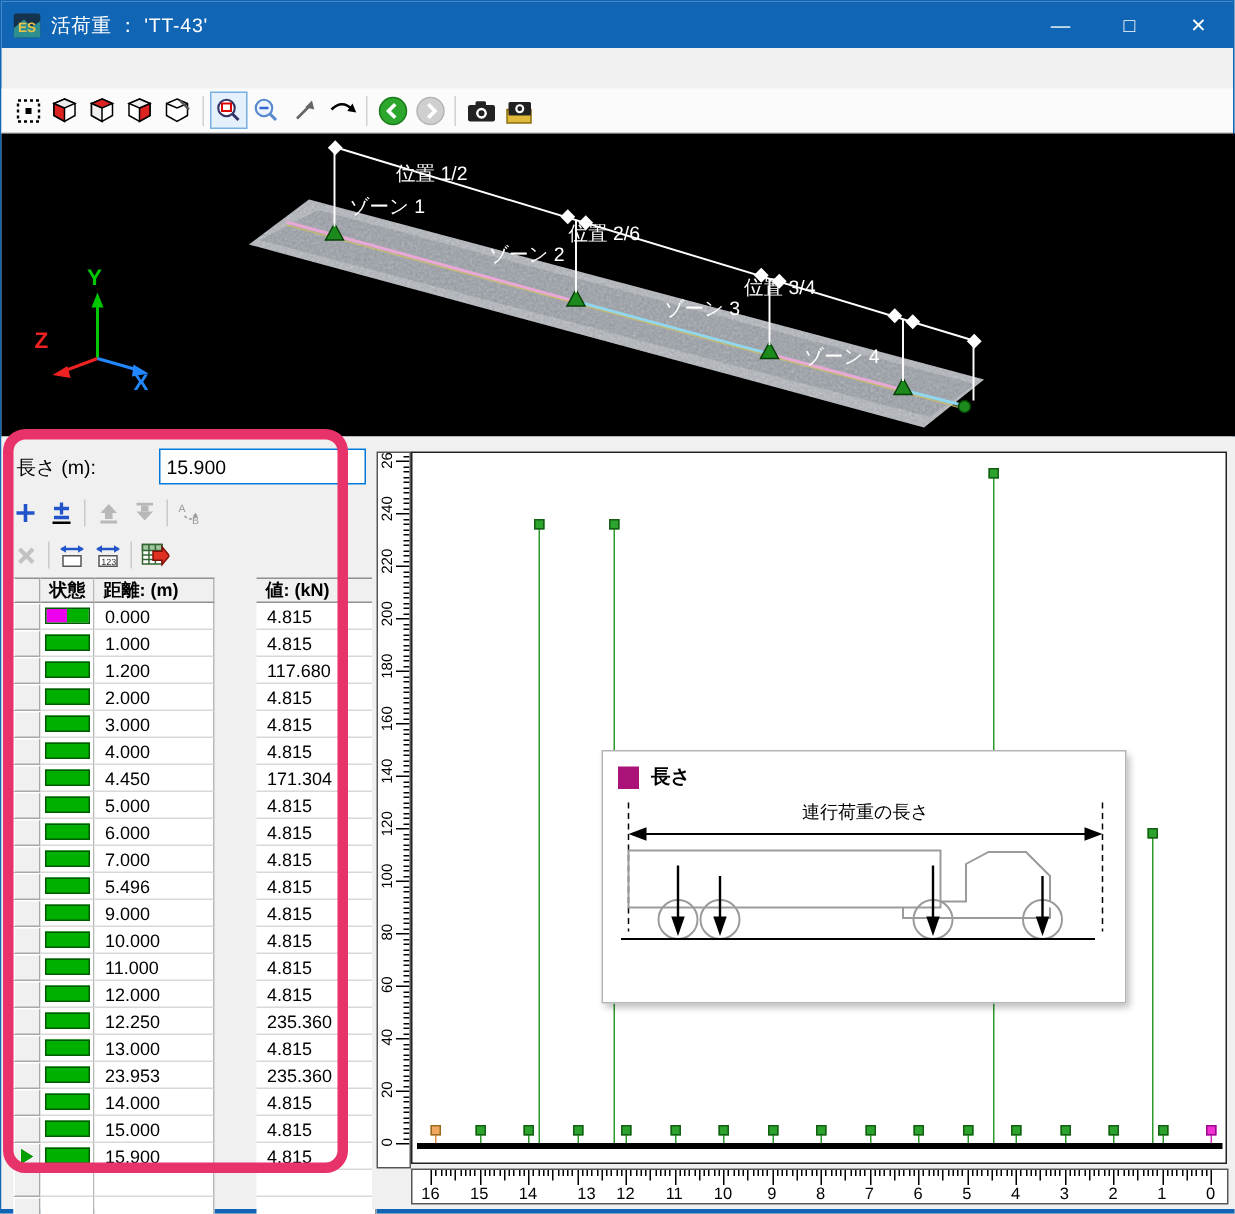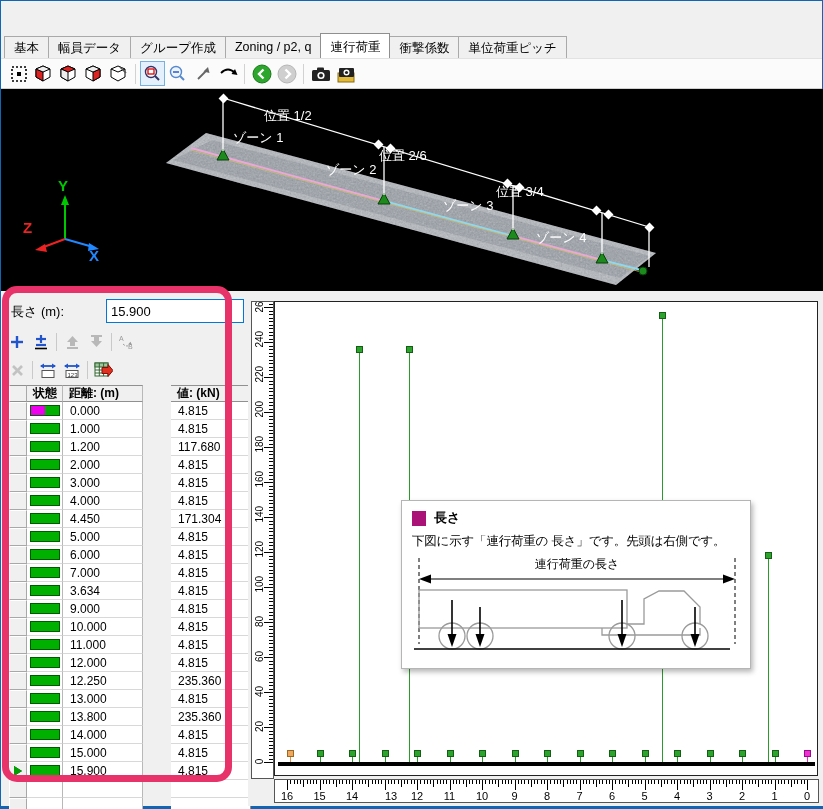--- a/index.html
+++ b/index.html
@@ -99,30 +99,34 @@
   #tooltip-head { display:flex; align-items:center; gap:8px; }
   #tooltip-square { width:14px; height:15px; background:#ab1277; }
   #tooltip-title { font-size:13px; font-weight:bold; }
   #tooltip-body { font-size:12.5px; margin-top:6px; letter-spacing:-0.2px; }
 </style>
 </head>
 <body>
 
 <div id="window">
 
-
-  <div id="tabbar">
-      <div class="tab">基本</div>
-      <div class="tab">幅員データ</div>
-      <div class="tab">グループ作成</div>
-      <div class="tab">Zoning / p2, q</div>
-      <div class="tab active">連行荷重</div>
-      <div class="tab">衝撃係数</div>
-      <div class="tab">単位荷重ピッチ</div>
-    </div>
+  <div id="titlebar">
+    <svg id="app-icon" viewBox="0 0 18 18">
+      <rect x="0" y="1" width="18" height="16" rx="2" fill="#16334d"></rect>
+      <path d="M0 11 L7 5 L12 10 L18 6 V17 H0 Z" fill="#2d8f8f"></path>
+      <text x="3" y="13" font-size="9" font-weight="bold" fill="#e8c34a" font-family="Liberation Sans,sans-serif">ES</text>
+    </svg>
+    <span id="title-text">活荷重 ： 'TT-43'</span>
+    <div id="caption-buttons">
+      <div class="capbtn">—</div>
+      <div class="capbtn">□</div>
+      <div class="capbtn">✕</div>
+    </div>
+  </div>
+
 
   <div id="toolbar">
     <div class="tbtn">
       <svg width="18" height="18" viewBox="0 0 18 18">
           <rect x="2" y="2" width="14" height="14" fill="none" stroke="#000" stroke-width="1.6" stroke-dasharray="2 2"></rect>
           <rect x="7" y="7" width="4" height="4" fill="#000"></rect>
         </svg>
     </div>
     <div class="tbtn">
       <svg width="19" height="19" viewBox="0 0 19 19">
@@ -455,21 +459,21 @@
               <span class="swatch green"></span>
             </div>
             <div class="tcell c-dist">7.000</div>
             <div class="tcell c-val">4.815</div>
           </div>
           <div class="trow">
             <div class="tcell c-gutter"></div>
             <div class="tcell c-status">
               <span class="swatch green"></span>
             </div>
-            <div class="tcell c-dist">3.634</div>
+            <div class="tcell c-dist">5.496</div>
             <div class="tcell c-val">4.815</div>
           </div>
           <div class="trow">
             <div class="tcell c-gutter"></div>
             <div class="tcell c-status">
               <span class="swatch green"></span>
             </div>
             <div class="tcell c-dist">9.000</div>
             <div class="tcell c-val">4.815</div>
           </div>
@@ -511,21 +515,21 @@
               <span class="swatch green"></span>
             </div>
             <div class="tcell c-dist">13.000</div>
             <div class="tcell c-val">4.815</div>
           </div>
           <div class="trow">
             <div class="tcell c-gutter"></div>
             <div class="tcell c-status">
               <span class="swatch green"></span>
             </div>
-            <div class="tcell c-dist">13.800</div>
+            <div class="tcell c-dist">23.953</div>
             <div class="tcell c-val">235.360</div>
           </div>
           <div class="trow">
             <div class="tcell c-gutter"></div>
             <div class="tcell c-status">
               <span class="swatch green"></span>
             </div>
             <div class="tcell c-dist">14.000</div>
             <div class="tcell c-val">4.815</div>
           </div>
@@ -759,21 +763,20 @@
           <div class="stem orange" style="left: 15.25px; top: 451.574px; height: 8.42625px;"></div>
           <div class="pmark orange" style="left: 12.25px; top: 447.574px;"></div>
         </div>
       <div id="baseline"></div>
 
       <div id="tooltip">
         <div id="tooltip-head">
           <div id="tooltip-square"></div>
           <span id="tooltip-title">長さ</span>
         </div>
-        <div id="tooltip-body">下図に示す「連行荷重の 長さ」です。先頭は右側です。</div>
         <svg width="330" height="103" viewBox="0 0 330 103" style="margin-top:2px;">
           <line x1="7" y1="6" x2="7" y2="92" stroke="#000" stroke-dasharray="4 3"></line>
           <line x1="323" y1="6" x2="323" y2="92" stroke="#000" stroke-dasharray="4 3"></line>
           <line x1="12" y1="27" x2="318" y2="27" stroke="#000" stroke-width="1.2"></line>
           <polygon points="7,27 19,22.5 19,31.5" fill="#000"></polygon>
           <polygon points="323,27 311,22.5 311,31.5" fill="#000"></polygon>
           <text x="165" y="16" text-anchor="middle" font-size="12" fill="#000" font-family="Liberation Sans,sans-serif">連行荷重の長さ</text>
           <g fill="none" stroke="#9a9a9a" stroke-width="1.3">
             <rect x="7" y="38" width="208" height="38"></rect>
             <polyline points="190,76 190,83 288,83 288,76"></polyline>

